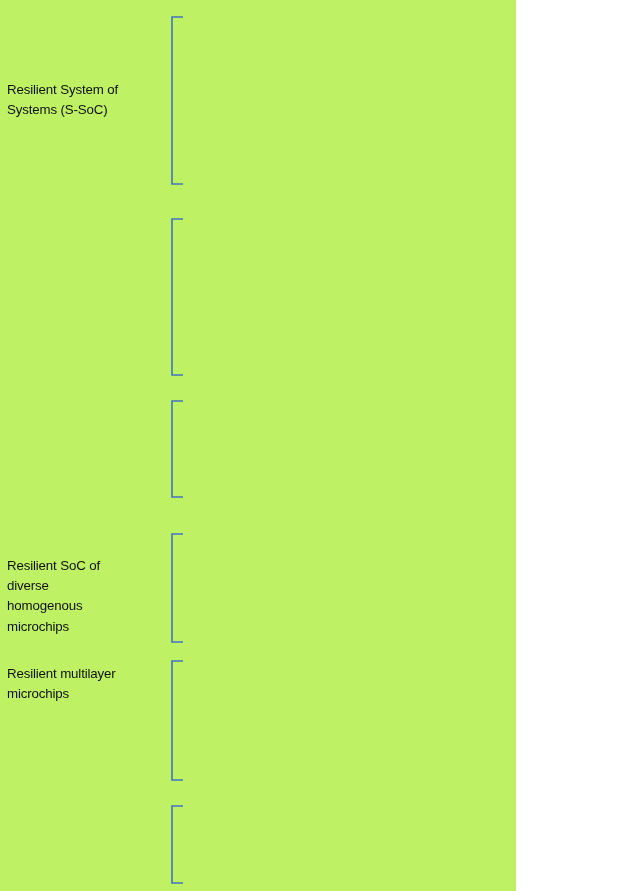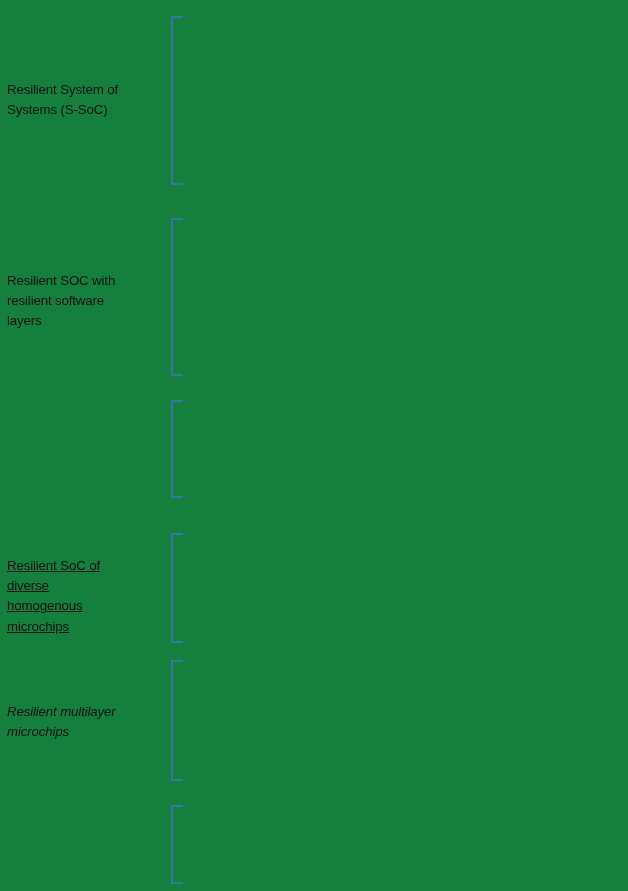--- a/index.html
+++ b/index.html
@@ -1,36 +1,33 @@
 <!DOCTYPE html>
 <html><head>
 <meta charset="utf-8">
 <style>
   html,body{margin:0;padding:0;background:#ffffff;}
   body{width:628px;height:891px;overflow:hidden;font-family:"Liberation Sans",sans-serif;}
-  #stage{position:relative;width:628px;height:891px;background:#15803d;}
+  #stage{position:relative;width:516px;height:891px;background:#bef264;}
   .lbl{position:absolute;color:#111;font-size:13.3px;line-height:20.2px;
        font-family:"Liberation Sans",sans-serif;white-space:pre-line;letter-spacing:-0.15px;}
   svg.art{position:absolute;left:0;top:0;width:628px;height:891px;pointer-events:none;}
 </style>
 </head>
 <body>
 
 <div id="stage">
 
   <div class="lbl" style="left:7px;top:80px;width:160px;">Resilient System of
 Systems (S-SoC)</div>
-  <div class="lbl" style="left:7px;top:271px;width:160px;">Resilient SOC with
-resilient software
-layers</div>
-  <div class="lbl" style="left:7px;top:556px;width:160px;text-decoration:underline;">Resilient SoC of
+  <div class="lbl" style="left:7px;top:556px;width:160px;">Resilient SoC of
 diverse
 homogenous
 microchips</div>
-  <div class="lbl" style="left:7px;top:702px;width:160px;font-style:italic;">Resilient multilayer
+  <div class="lbl" style="left:7px;top:664px;width:160px;">Resilient multilayer
 microchips</div>
 
   <svg class="art" viewBox="0 0 628 891" xmlns="http://www.w3.org/2000/svg">
     <defs>
       <linearGradient id="plateTop" x1="0" y1="0" x2="0" y2="1">
         <stop offset="0" stop-color="#d9dce0"></stop>
         <stop offset="1" stop-color="#a8adb4"></stop>
       </linearGradient>
     </defs>
     <g id="brackets" stroke="#4472c4" stroke-width="1.6" fill="none">

